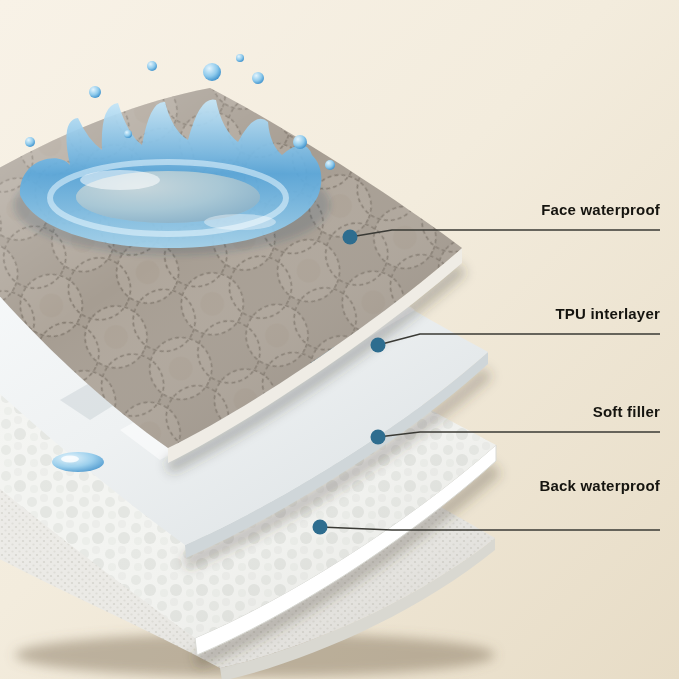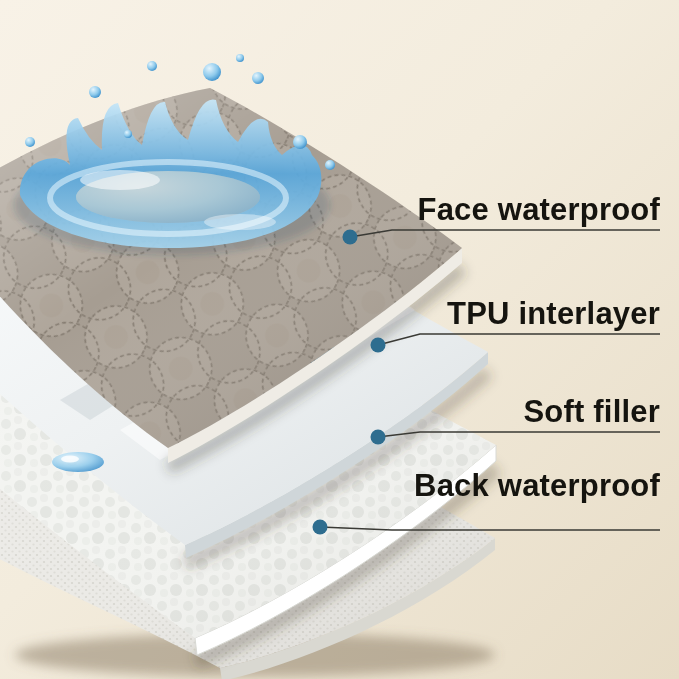--- a/index.html
+++ b/index.html
@@ -8,21 +8,21 @@
     font-family:"Liberation Sans",sans-serif;
     background:#fff;
   }
   .stage{
     position:relative;width:679px;height:679px;
     background:linear-gradient(135deg,#f8f2e7 0%,#f3ecdd 45%,#e7dcc6 100%);
   }
   .stage svg{position:absolute;left:0;top:0;}
   .label{
     position:absolute;right:19px;
-    font-weight:600;font-size:31px;line-height:28px;
+    font-weight:600;font-size:15px;line-height:28px;
     color:#15140f;letter-spacing:.2px;
     white-space:nowrap;
   }
 </style>
 </head>
 <body>
 
 <div class="stage">
 
   <svg width="679" height="679" viewBox="0 0 679 679">

